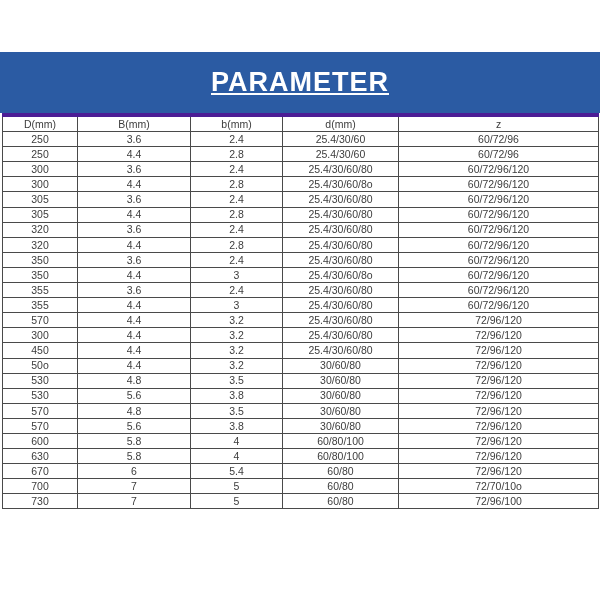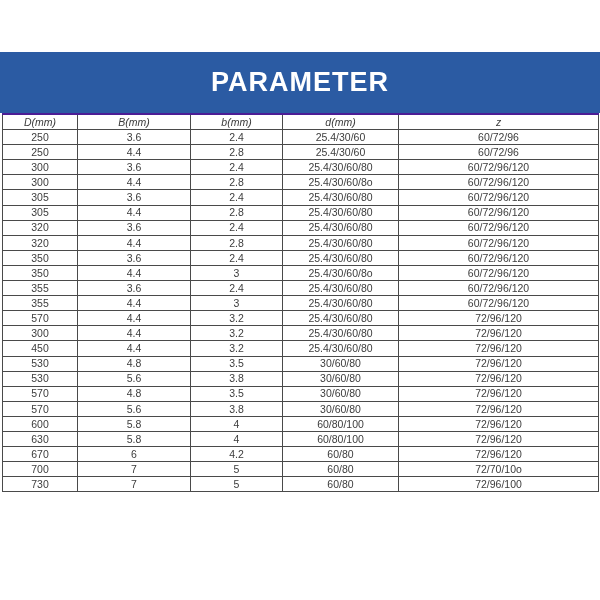--- a/index.html
+++ b/index.html
@@ -24,20 +24,21 @@
     background: #2b5ba3;
     display: flex;
     align-items: center;
     justify-content: center;
   }
   .banner-title {
     color: #ffffff;
     font-size: 27px;
     font-weight: bold;
     letter-spacing: 1px;
+    text-decoration: underline;
   }
   .param-table {
     position: absolute;
     top: 113px;
     left: 2px;
     width: 596px;
     border-collapse: collapse;
     table-layout: fixed;
     font-size: 10.5px;
     color: #3c3c3c;
@@ -48,22 +49,21 @@
     text-align: center;
     vertical-align: middle;
     padding: 0;
     height: 14.1px;
     line-height: 1;
     font-weight: normal;
     white-space: nowrap;
     overflow: hidden;
   }
   .param-table thead th {
-    border-top: 2px solid #4c1d95;
-    font-style: italic;
+    border-top: 4px solid #4c1d95;
   }
 </style>
 </head>
 <body>
 
 <div class="page">
 
   <div class="banner">
     <span class="banner-title">PARAMETER</span>
   </div>
@@ -185,20 +185,27 @@
           <td>72/96/120</td>
         </tr>
         <tr>
           <td>450</td>
           <td>4.4</td>
           <td>3.2</td>
           <td>25.4/30/60/80</td>
           <td>72/96/120</td>
         </tr>
         <tr>
+          <td>50o</td>
+          <td>4.4</td>
+          <td>3.2</td>
+          <td>30/60/80</td>
+          <td>72/96/120</td>
+        </tr>
+        <tr>
           <td>530</td>
           <td>4.8</td>
           <td>3.5</td>
           <td>30/60/80</td>
           <td>72/96/120</td>
         </tr>
         <tr>
           <td>530</td>
           <td>5.6</td>
           <td>3.8</td>
@@ -229,21 +236,21 @@
         <tr>
           <td>630</td>
           <td>5.8</td>
           <td>4</td>
           <td>60/80/100</td>
           <td>72/96/120</td>
         </tr>
         <tr>
           <td>670</td>
           <td>6</td>
-          <td>4.2</td>
+          <td>5.4</td>
           <td>60/80</td>
           <td>72/96/120</td>
         </tr>
         <tr>
           <td>700</td>
           <td>7</td>
           <td>5</td>
           <td>60/80</td>
           <td>72/70/10o</td>
         </tr>

